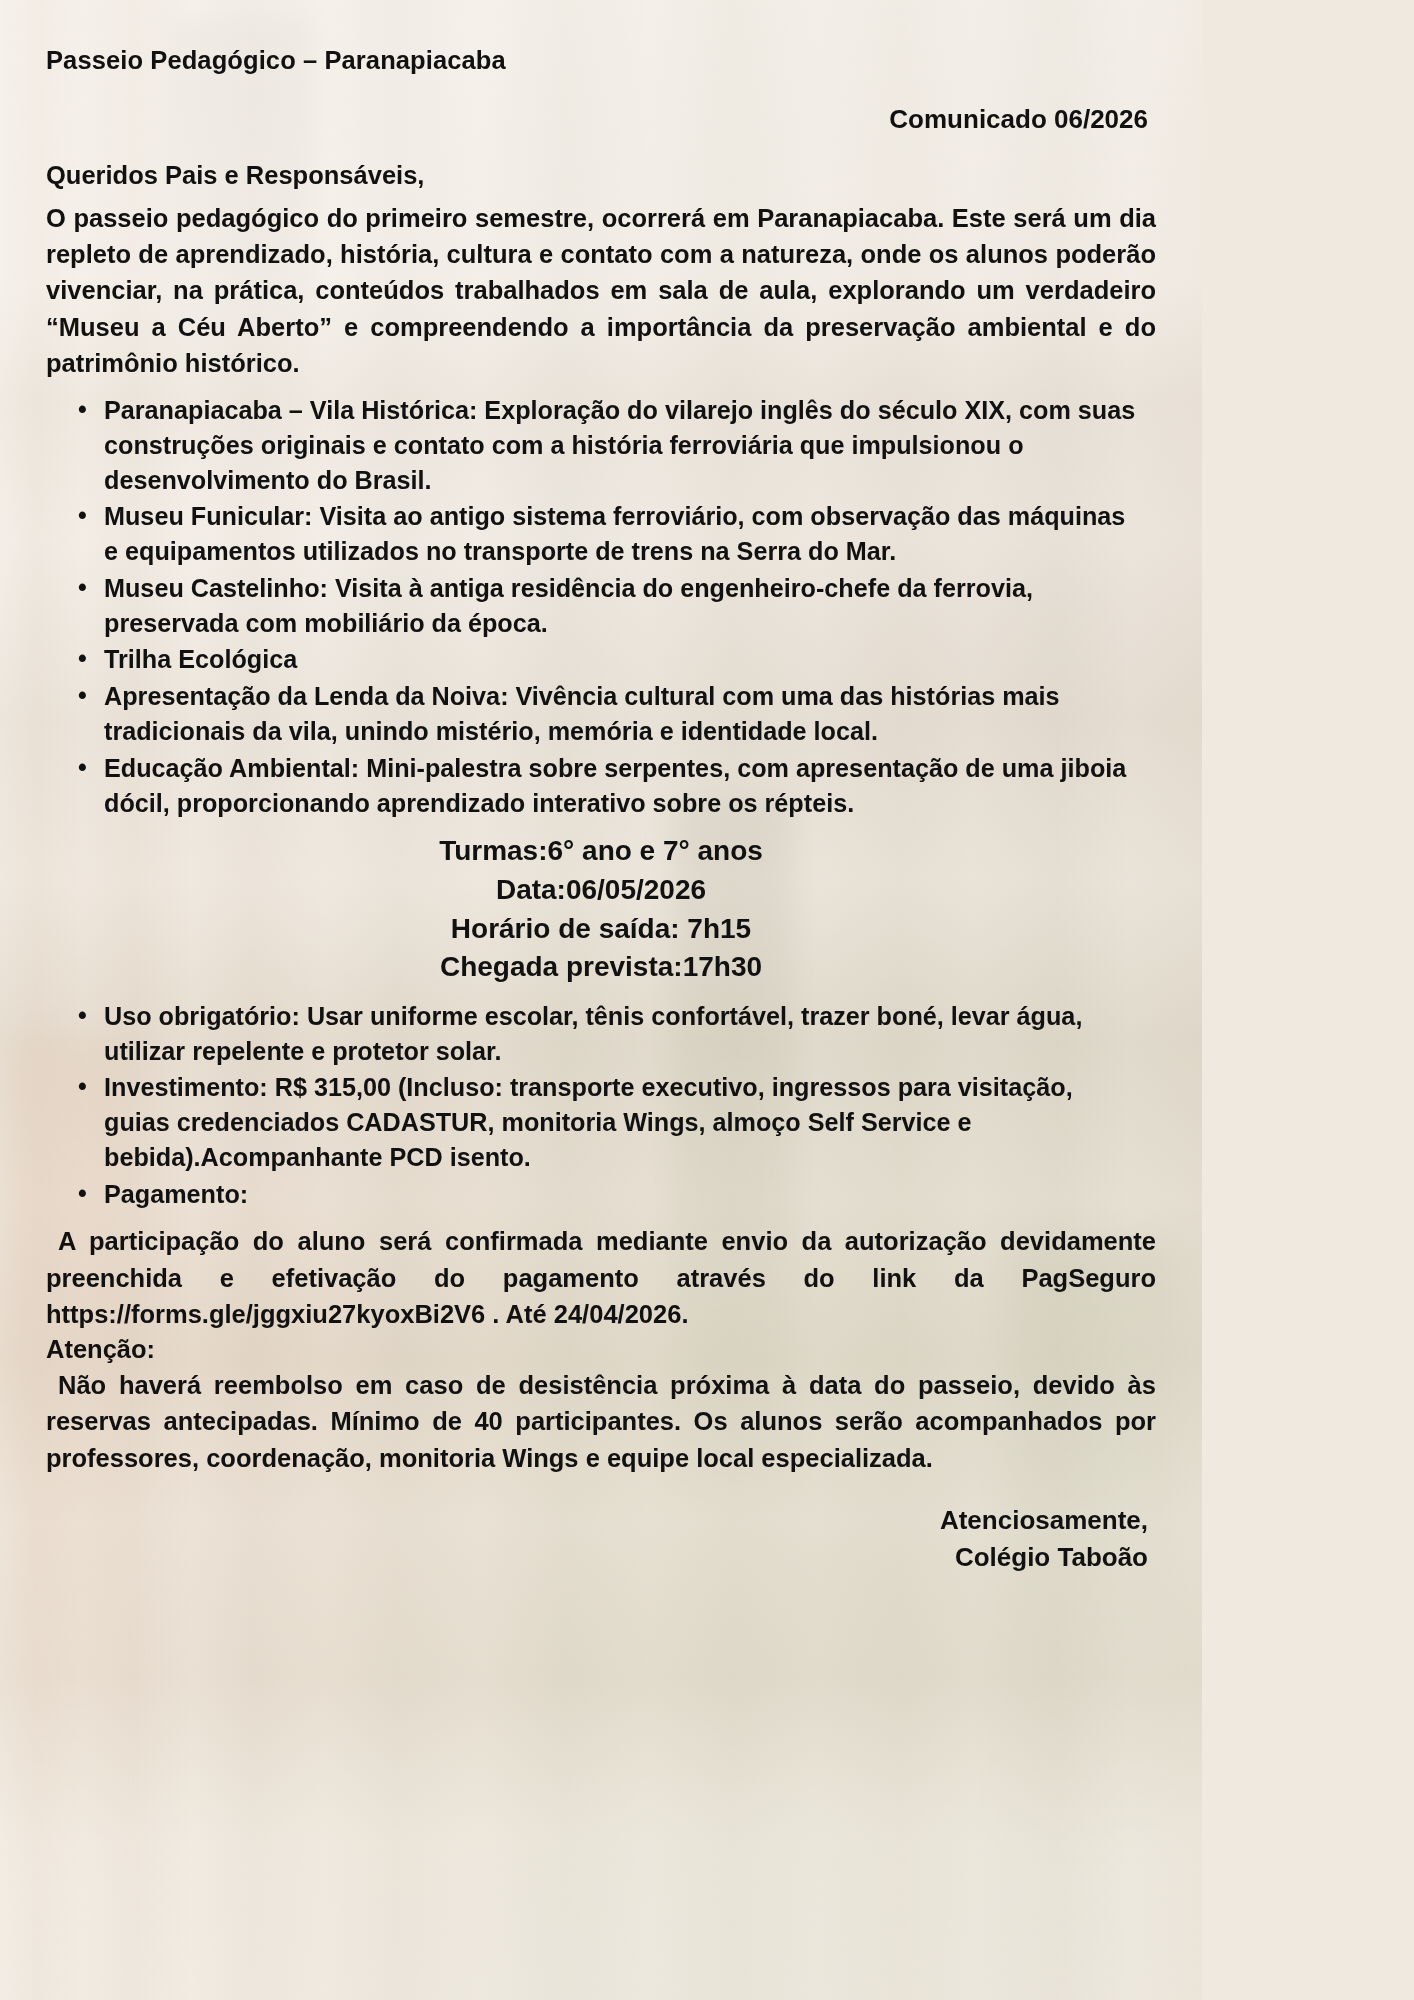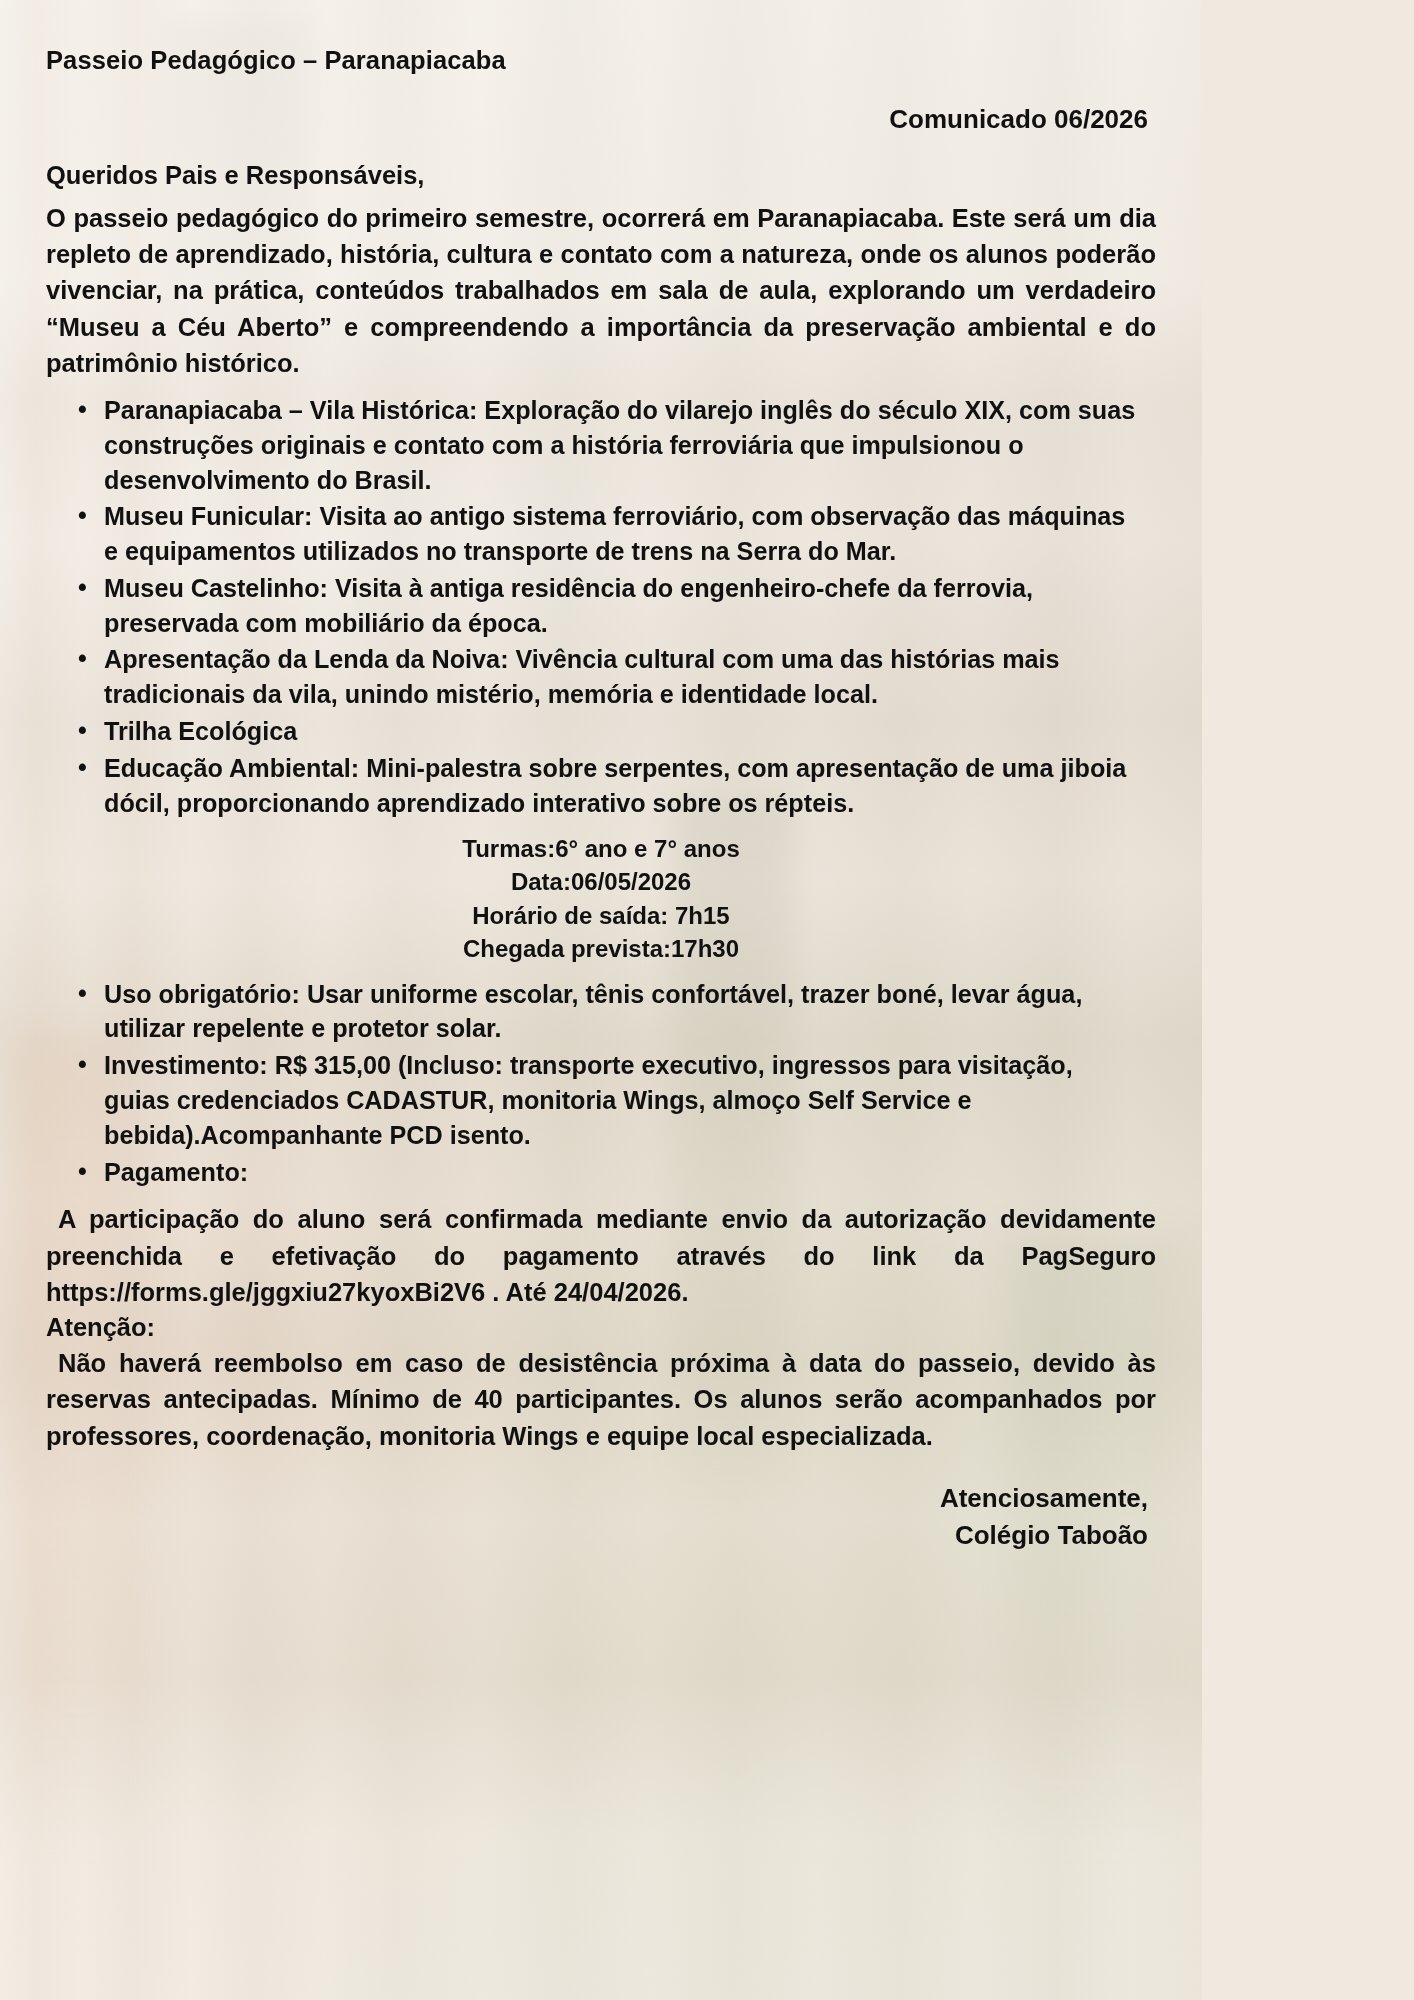--- a/index.html
+++ b/index.html
@@ -170,21 +170,21 @@
     left: 20px;
     top: -1px;
     font-size: 25px;
     line-height: 1.38;
   }
   .center-block {
     text-align: center;
     margin: 6px 0 4px 0;
   }
   .center-block div {
-    font-size: 24px;
+    font-size: 28px;
     line-height: 1.38;
   }
   .para-justify {
     text-align: justify;
     text-justify: inter-word;
     line-height: 1.42;
     font-size: 25.5px;
     margin: 0;
   }
   .para-indent {
@@ -226,22 +226,22 @@
     <p class="comunicado">Comunicado 06/2026</p>
 
     <p class="greeting">Queridos Pais e Responsáveis,</p>
 
     <p class="intro">O passeio pedagógico do primeiro semestre, ocorrerá em Paranapiacaba. Este será um dia repleto de aprendizado, história, cultura e contato com a natureza, onde os alunos poderão vivenciar, na prática, conteúdos trabalhados em sala de aula, explorando um verdadeiro “Museu a Céu Aberto” e compreendendo a importância da preservação ambiental e do patrimônio histórico.</p>
 
     <ul class="bullets">
       <li>Paranapiacaba – Vila Histórica: Exploração do vilarejo inglês do século XIX, com suas construções originais e contato com a história ferroviária que impulsionou o desenvolvimento do Brasil.</li>
       <li>Museu Funicular: Visita ao antigo sistema ferroviário, com observação das máquinas e equipamentos utilizados no transporte de trens na Serra do Mar.</li>
       <li>Museu Castelinho: Visita à antiga residência do engenheiro-chefe da ferrovia, preservada com mobiliário da época.</li>
+      <li>Trilha Ecológica</li>
       <li>Apresentação da Lenda da Noiva: Vivência cultural com uma das histórias mais tradicionais da vila, unindo mistério, memória e identidade local.</li>
-      <li>Trilha Ecológica</li>
       <li>Educação Ambiental: Mini-palestra sobre serpentes, com apresentação de uma jiboia dócil, proporcionando aprendizado interativo sobre os répteis.</li>
     </ul>
 
     <div class="center-block">
       <div>Turmas:6° ano e 7° anos</div>
       <div>Data:06/05/2026</div>
       <div>Horário de saída: 7h15</div>
       <div>Chegada prevista:17h30</div>
     </div>
 

